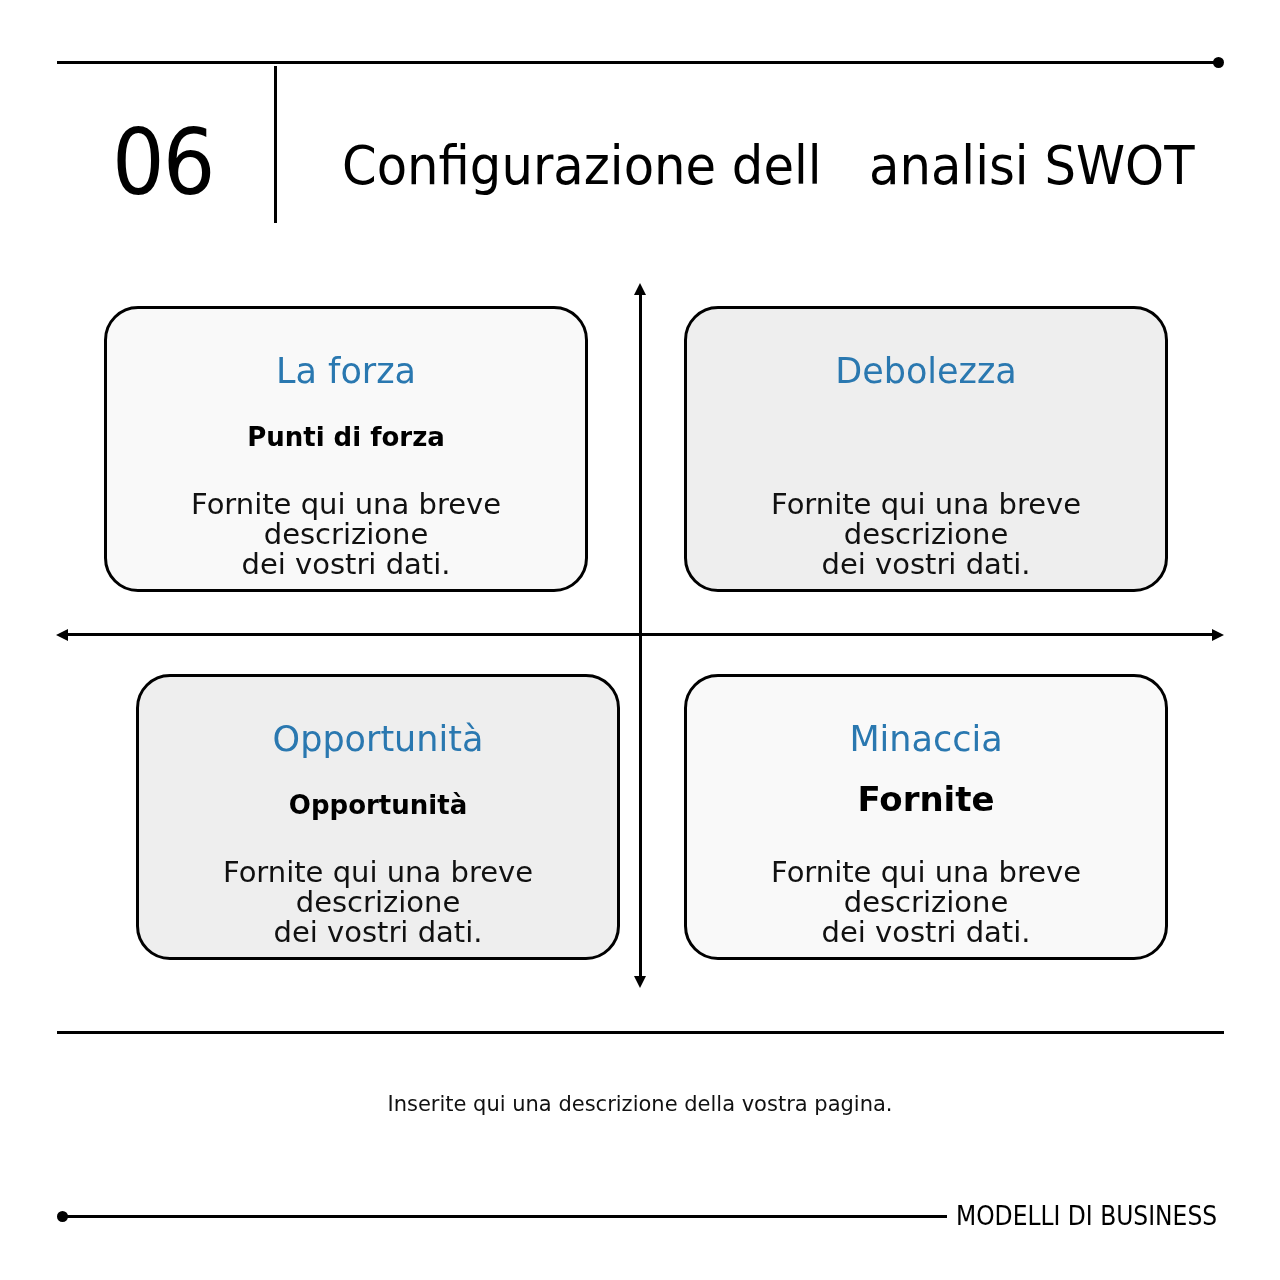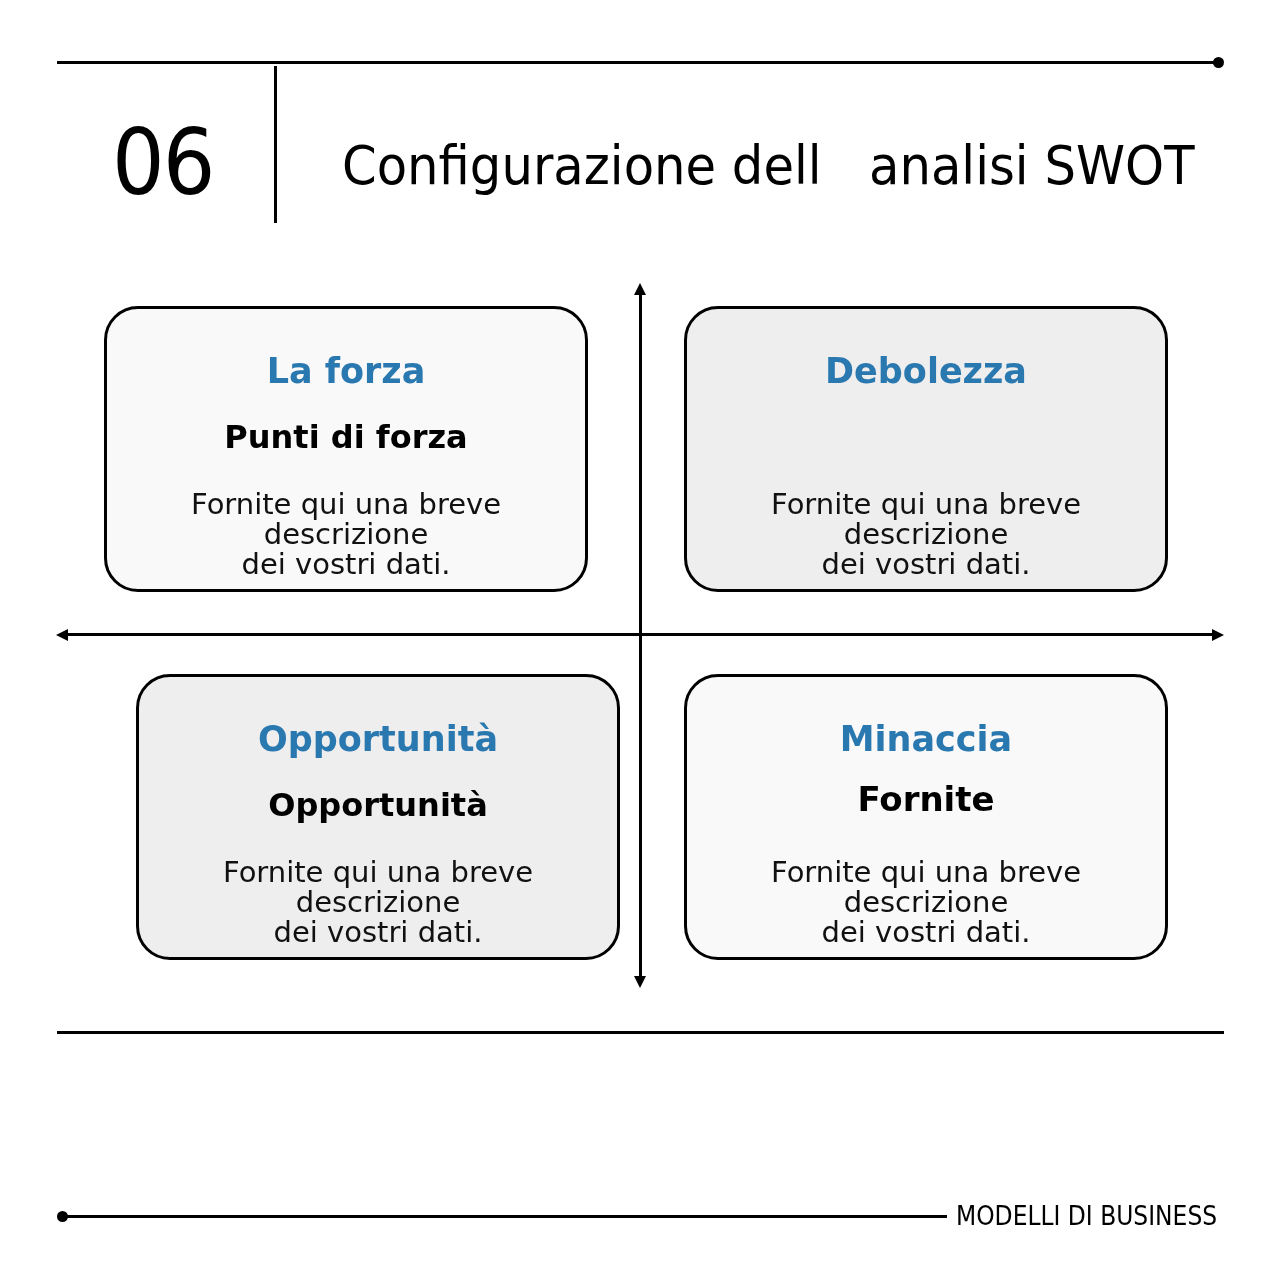--- a/index.html
+++ b/index.html
@@ -76,26 +76,26 @@
       width: 484px; height: 286px;
       border: 3px solid #000;
       border-radius: 34px;
       box-sizing: border-box;
       text-align: center;
     }
     .card.light { background: #f9f9f9; }
     .card.gray { background: #eeeeee; padding-left: 32px; }
     .card .card-title {
       position: absolute; left: 0; right: 0; top: 40px;
-      font-size: 35px; line-height: 44px; font-weight: bold;
+      font-size: 35px; line-height: 44px; font-weight: normal;
       color: #2a78b0;
     }
     .card .card-subtitle {
       position: absolute; left: 0; right: 0; top: 112px;
-      font-size: 32px; line-height: 32px; font-weight: bold; color: #000;
+      font-size: 26px; line-height: 32px; font-weight: bold; color: #000;
     }
     .card .card-subtitle.small { font-size: 19px; top: 114px; }
     .card .card-subtitle.large { font-size: 34px; top: 106px; }
     .card .card-desc {
       position: absolute; left: 20px; right: 20px; top: 180px;
       font-size: 29px; line-height: 30px; color: #111;
     }
 
     .q-strengths { left: 104px; top: 306px; }
     .q-weaknesses { left: 684px; top: 306px; }
@@ -170,16 +170,17 @@
   <div class="card-title">Minaccia</div>
   <div class="card-subtitle large">Fornite</div>
   <div class="card-desc">
     <div>Fornite qui una breve descrizione</div>
     <div>dei vostri dati.</div>
   </div>
 </div>
 
 <div class="abs mid-rule"></div>
 <div class="abs footer-desc">
+  <div>Inserite qui una descrizione della vostra pagina.</div>
 </div>
 <div class="abs bottom-dot"></div>
 <div class="abs bottom-rule"></div>
 <div class="abs brand-label">MODELLI DI BUSINESS</div>
 
 </body></html>

